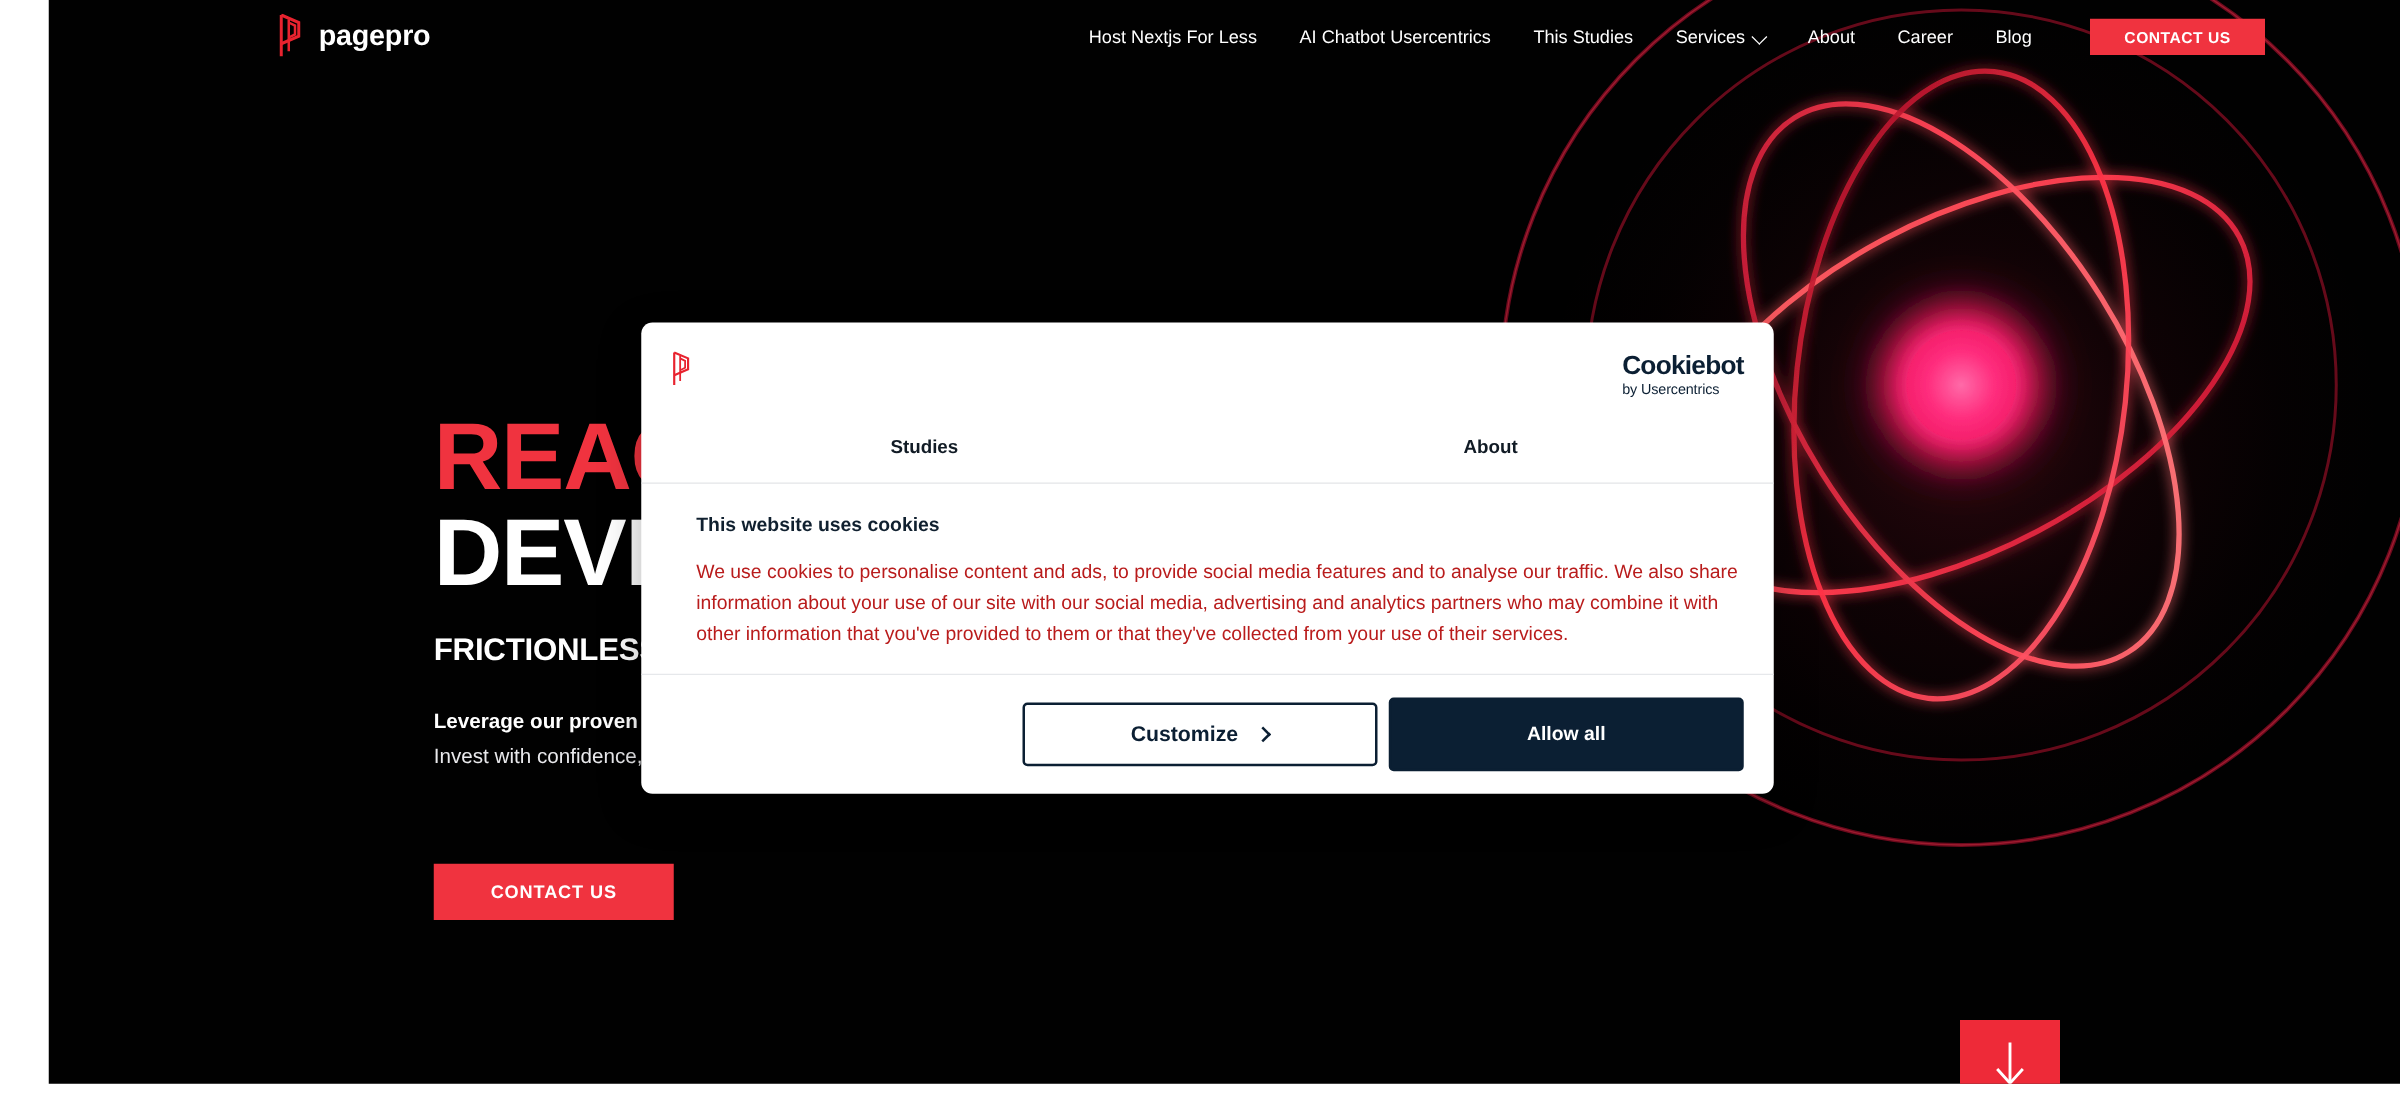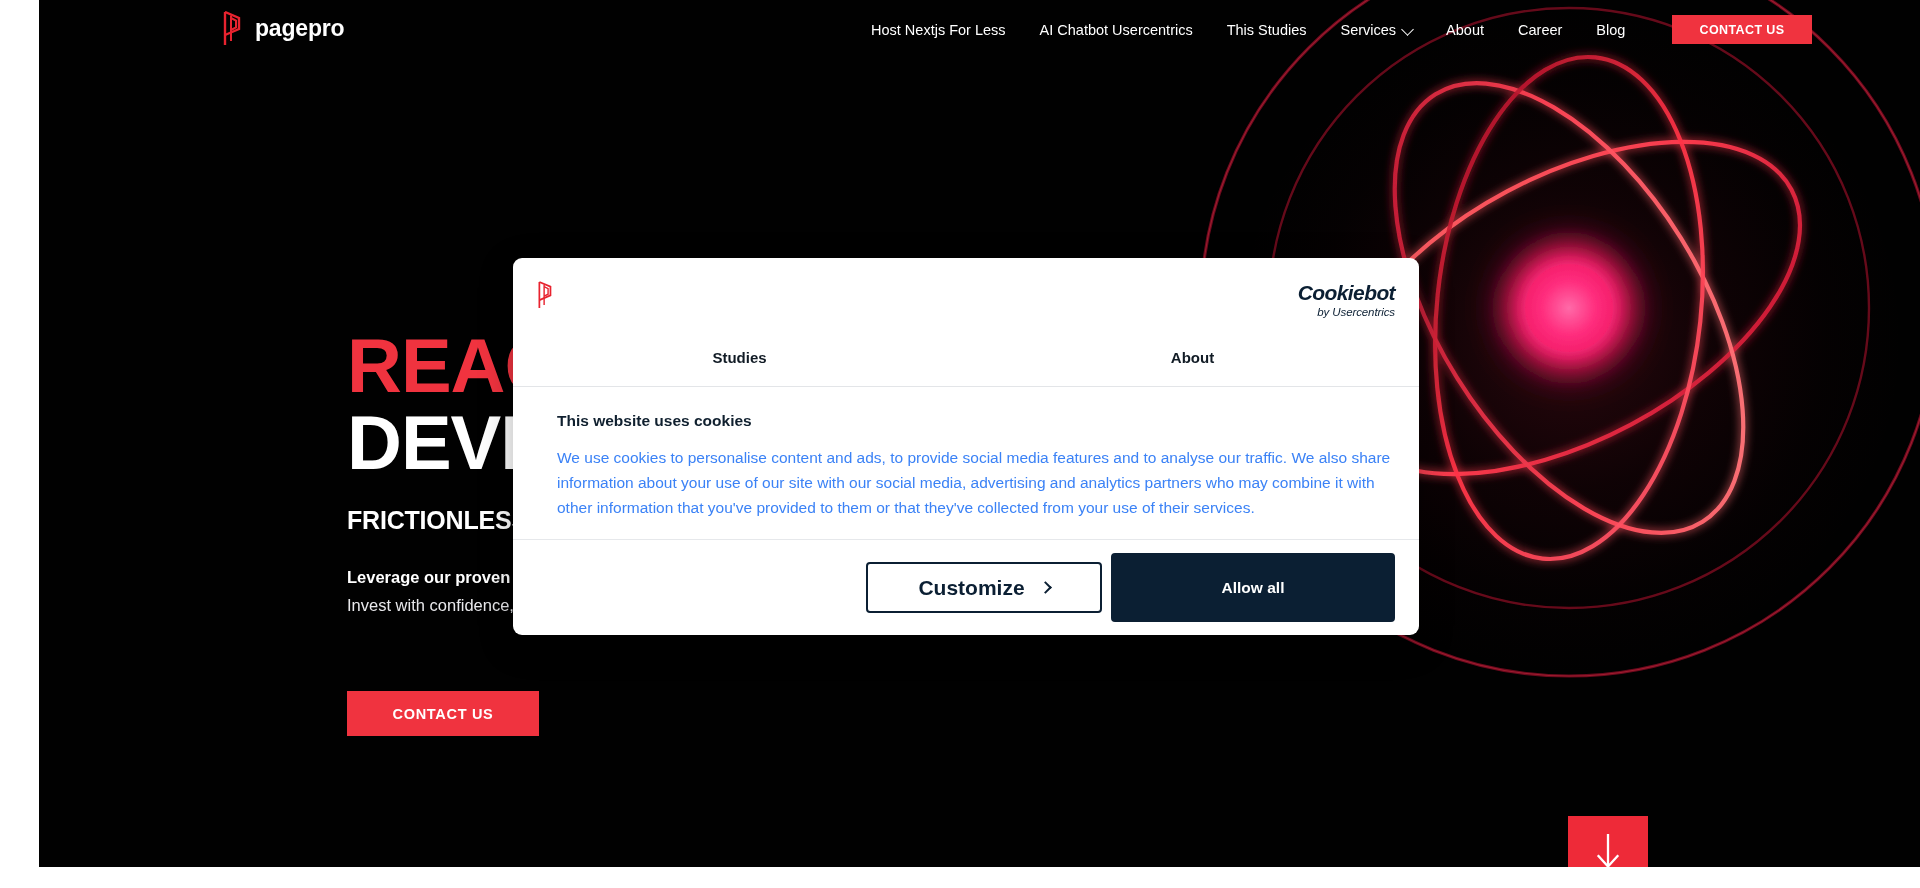--- a/index.html
+++ b/index.html
@@ -235,23 +235,22 @@
     left: 24px;
     top: 22px;
     width: 19px;
     height: 30px;
     display: block;
   }
   #cd-cookiebot {
     position: absolute;
     right: 24px;
     top: 24px;
-    text-align: right;
+    text-align: left;
     user-select: none;
-    font-style: italic;
   }
   #cb-word {
     display: block;
     color: #0B1F33;
     font-size: 21px;
     font-weight: 700;
     letter-spacing: -0.6px;
     line-height: 1;
   }
   #cb-sub {
@@ -293,59 +292,59 @@
     padding: 25px 28px 0 44px;
     border-bottom: 1px solid #e6e8eb;
   }
   #cd-title {
     color: #10202f;
     font-size: 15.5px;
     font-weight: 700;
     margin-bottom: 15px;
   }
   #cd-text {
-    color: #3b82f6;
+    color: #b91c1c;
     font-size: 15.5px;
     line-height: 1.62;
   }
 
   #cd-actions {
     flex: 0 0 95px;
     display: flex;
     align-items: center;
     justify-content: flex-end;
     gap: 9px;
     padding: 0 24px;
   }
   #btn-customize {
-    width: 236px;
+    width: 284px;
     height: 51px;
     background: #ffffff;
     border: 2px solid #0B1F33;
     border-radius: 4px;
     color: #0B1F33;
-    font-size: 21px;
+    font-size: 17px;
     font-weight: 700;
     display: flex;
     align-items: center;
     justify-content: center;
     gap: 16px;
     cursor: pointer;
     font-family: "Liberation Sans", sans-serif;
   }
   .arrow-right {
     display: inline-block;
     width: 9px; height: 9px;
     border-right: 2.2px solid #0B1F33;
     border-top: 2.2px solid #0B1F33;
     transform: rotate(45deg);
   }
   #btn-allow-all {
     width: 284px;
-    height: 69px;
+    height: 59px;
     background: #0B1F33;
     border: 2px solid #0B1F33;
     border-radius: 4px;
     color: #ffffff;
     font-size: 15.5px;
     font-weight: 700;
     display: flex;
     align-items: center;
     justify-content: center;
     cursor: pointer;

